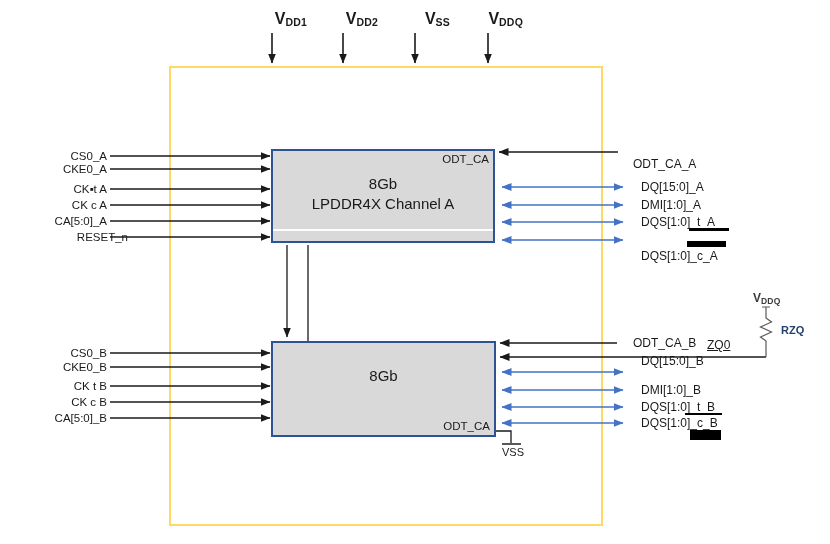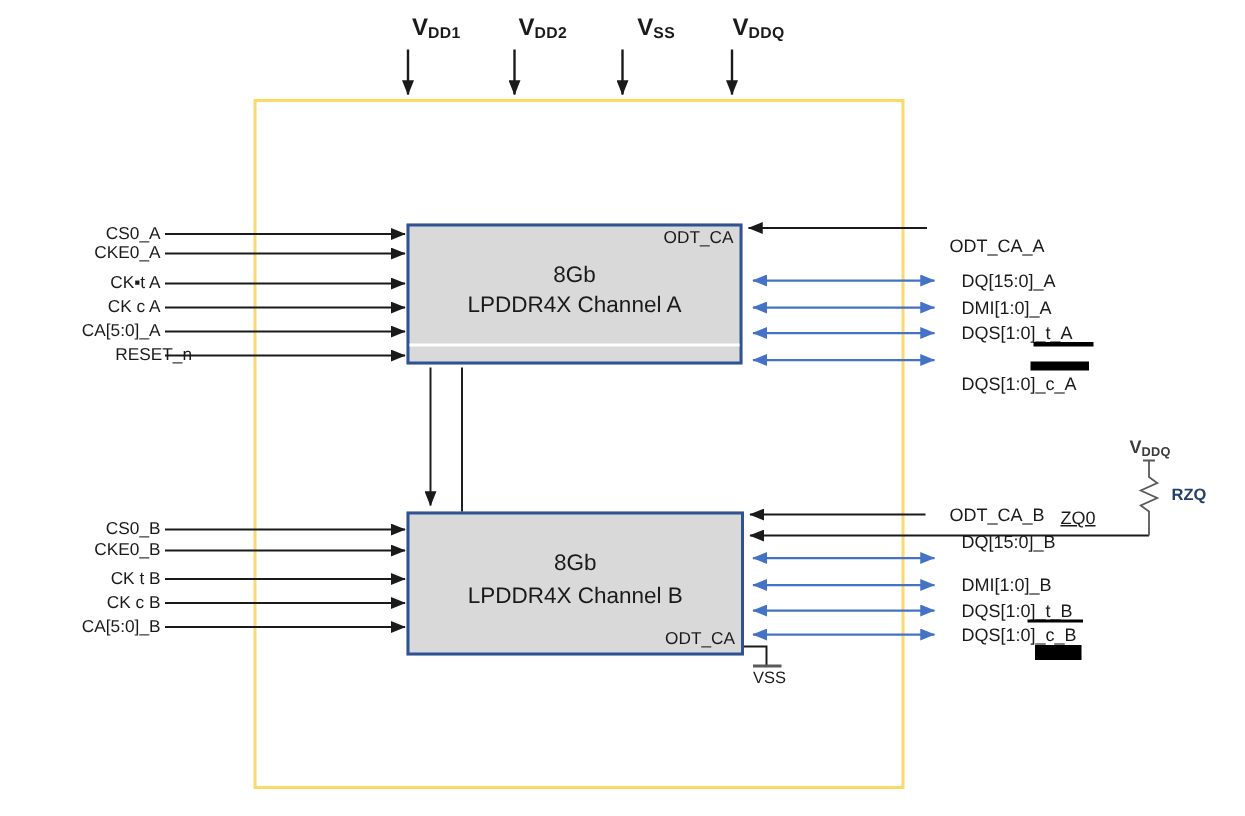--- a/index.html
+++ b/index.html
@@ -50,21 +50,20 @@
 
   <div class="block block-a">
     <div class="odt-corner" style="right:4px;top:2px;">ODT_CA</div>
     <div class="blk-title" style="top:24px;">8Gb</div>
     <div class="blk-title" style="top:44px;">LPDDR4X Channel A</div>
     <div class="block-sep"></div>
   </div>
 
   <div class="block block-b">
     <div class="blk-title" style="top:24px;">8Gb</div>
-    <div class="blk-title" style="top:46px;">LPDDR4X Channel B</div>
     <div class="odt-corner" style="right:4px;bottom:2px;">ODT_CA</div>
   </div>
 
   <svg class="wires" width="830" height="544">
     <defs>
       <marker id="ah" viewBox="0 0 10 8" refX="9.5" refY="4" markerWidth="10" markerHeight="8" markerUnits="userSpaceOnUse" orient="auto-start-reverse">
         <path d="M0,0 L10,4 L0,8 Z" class="mk-black"></path>
       </marker>
       <marker id="ahb" viewBox="0 0 10 8" refX="9.5" refY="4" markerWidth="10" markerHeight="8" markerUnits="userSpaceOnUse" orient="auto-start-reverse">
         <path d="M0,0 L10,4 L0,8 Z" class="mk-blue"></path>

